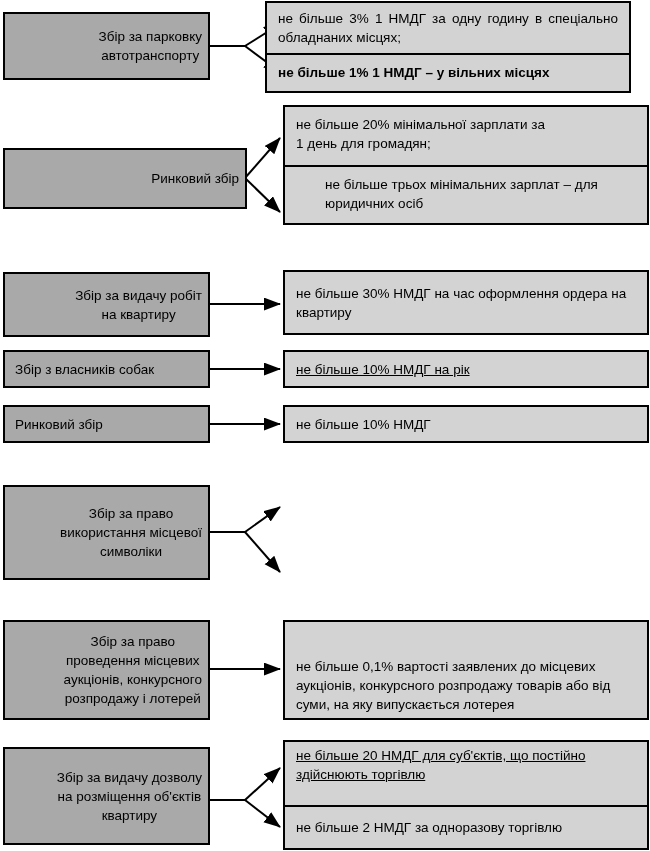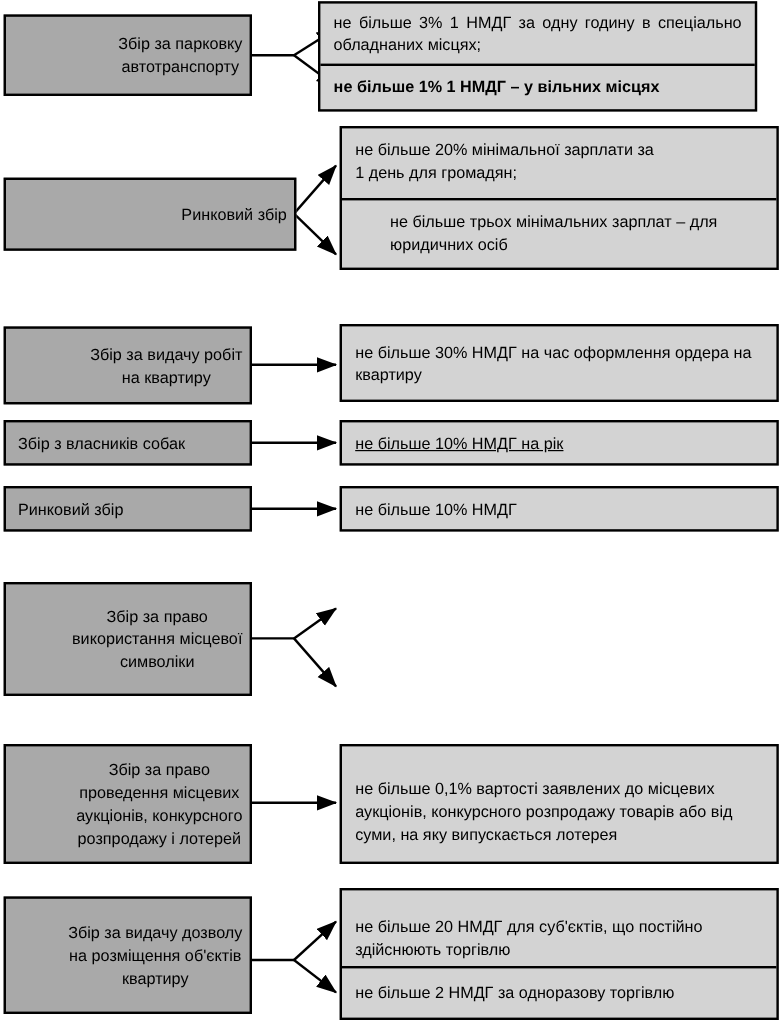--- a/index.html
+++ b/index.html
@@ -191,32 +191,32 @@
 символіки</span>
   </div>
 
   <div class="src-box" style="left:3px; top:620px; width:207px; height:100px;">
     <span class="src-text">Збір за право
 проведення місцевих
 аукціонів, конкурсного
 розпродажу і лотерей</span>
   </div>
   <div class="dst-group" style="left:283px; top:620px; width:366px; height:100px;">
-    <div class="dst-cell" style="align-items:center; padding-top:16px;">
+    <div class="dst-cell" style="align-items:flex-end; padding-top:16px;">
       <span class="dst-text">не більше 0,1% вартості заявлених до місцевих аукціонів, конкурсного розпродажу товарів або від суми, на яку випускається лотерея</span>
     </div>
   </div>
 
   <div class="src-box" style="left:3px; top:747px; width:207px; height:98px;">
     <span class="src-text">Збір за видачу дозволу
 на розміщення об'єктів
 квартиру</span>
   </div>
   <div class="dst-group" style="left:283px; top:740px; width:366px; height:110px;">
-    <div class="dst-cell" style="height:66px; align-items:flex-end; ">
+    <div class="dst-cell" style="height:66px; align-items:flex-start; text-decoration:underline;">
       <span class="dst-text">не більше 20 НМДГ для суб'єктів, що постійно здійснюють торгівлю</span>
     </div>
     <div class="dst-cell" style="height:44px;">
       <span class="dst-text">не більше 2 НМДГ за одноразову торгівлю</span>
     </div>
   </div>
 
 </div>
 
 </body></html>

